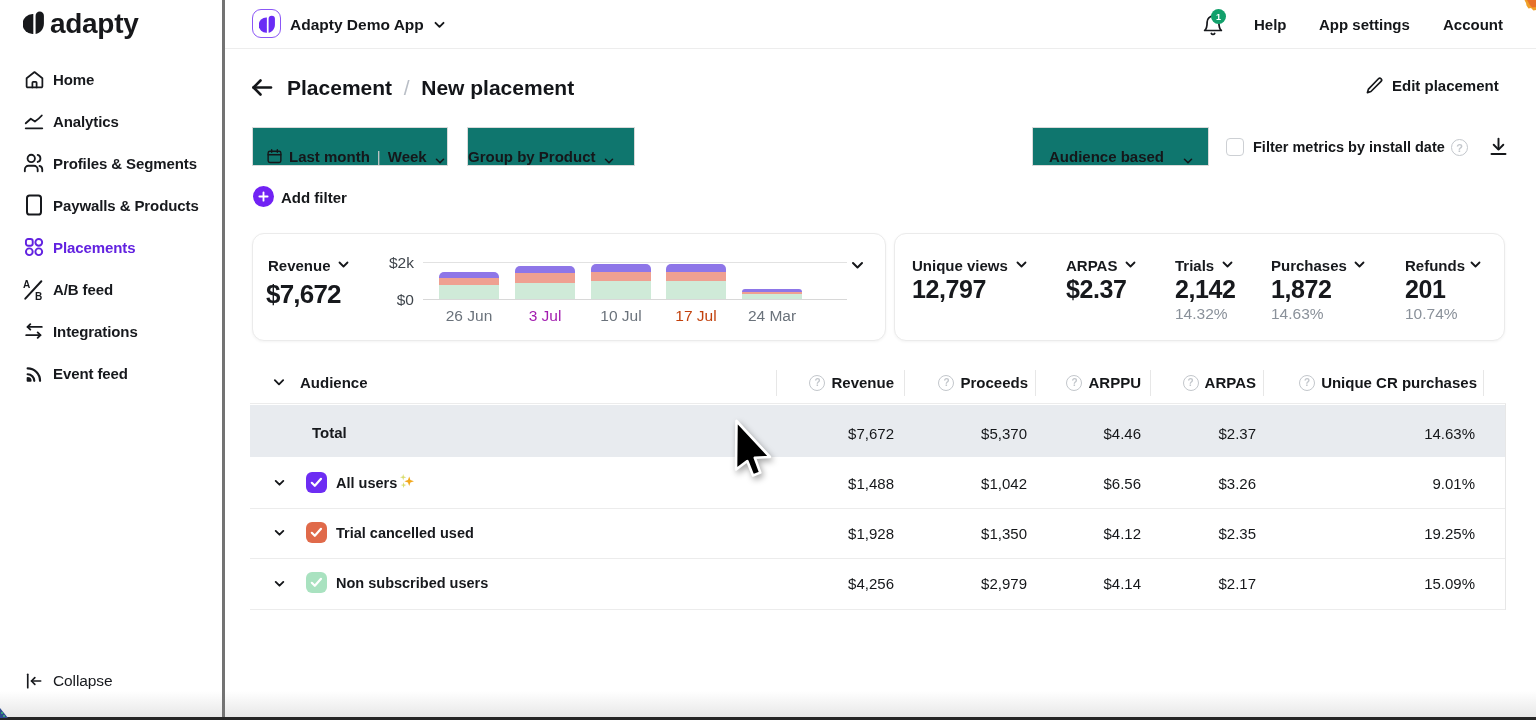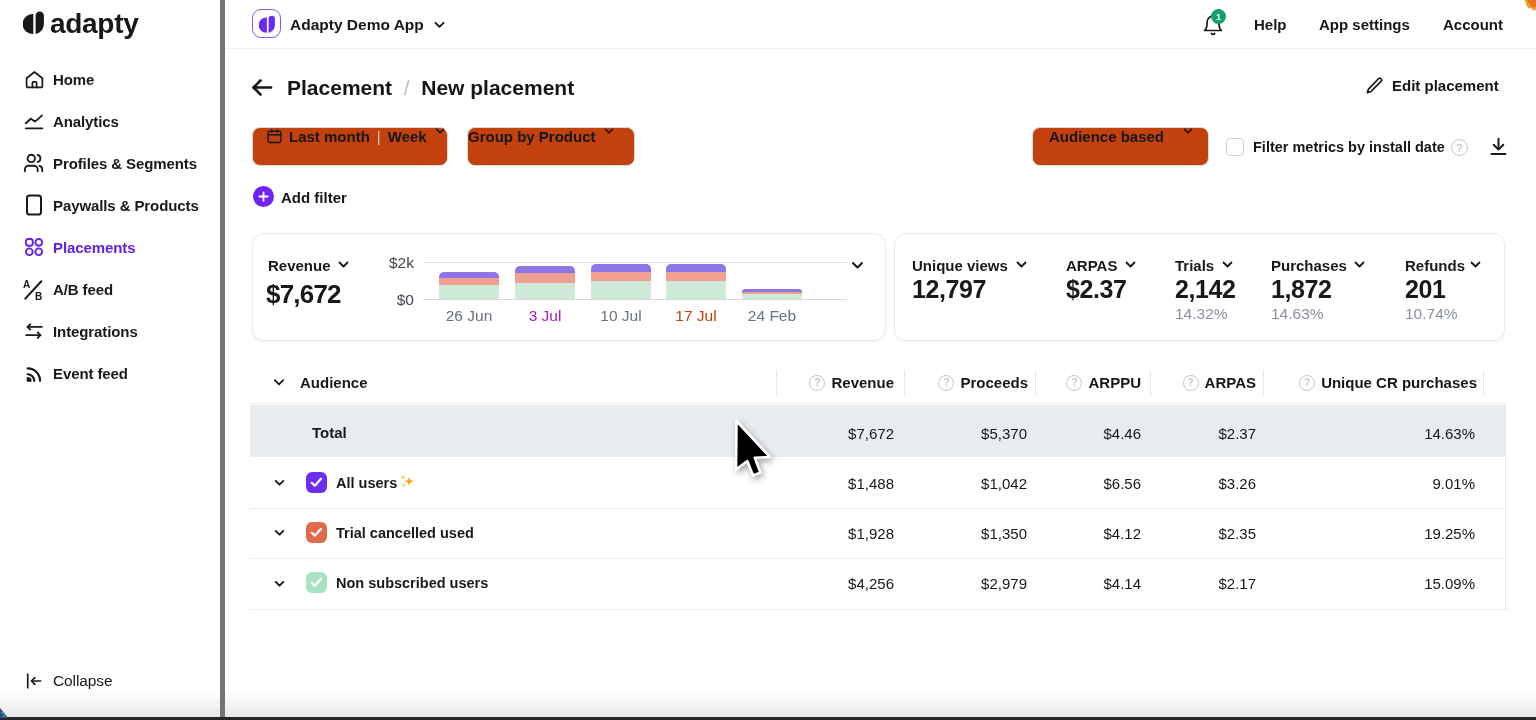--- a/index.html
+++ b/index.html
@@ -1,29 +1,29 @@
 <!DOCTYPE html>
 <html><head>
 <meta charset="utf-8">
 <style>
 *{margin:0;padding:0;box-sizing:border-box}
 html,body{width:1536px;height:720px;overflow:hidden;background:#fff;font-family:"Liberation Sans",sans-serif;-webkit-font-smoothing:antialiased}
 body{position:relative;color:#17191d}
 .abs{position:absolute}
 svg{display:block}
 
-#sidebar{position:absolute;left:0;top:0;width:225px;height:720px;background:#fff;border-right:5px solid #737373}
+#sidebar{position:absolute;left:0;top:0;width:225px;height:720px;background:#fff;border-right:3px solid #737373}
 .nav{position:absolute;left:0;width:225px;height:42px;display:flex;align-items:center}
 .nav .ic{position:absolute;left:23px;width:22px;height:22px;display:flex;align-items:center;justify-content:center}
 .nav .lb{position:absolute;left:53px;font-size:15px;font-weight:700;color:#17191d;letter-spacing:-.1px}
 
 #topbar{position:absolute;left:225px;top:0;width:1311px;height:49px;border-bottom:1px solid #ededed;background:#fff}
 .toplink{position:absolute;top:0;height:49px;display:flex;align-items:center;font-size:15px;font-weight:700;color:#15171a}
 
-.btn{position:absolute;background:#c2410c;border:1px solid #d9d9d9;border-radius:8px;display:flex;align-items:flex-start;font-size:15px;font-weight:700;color:#15171a;white-space:nowrap}
+.btn{position:absolute;background:#0f766e;border:1px solid #d9d9d9;border-radius:0;display:flex;align-items:flex-end;font-size:15px;font-weight:700;color:#15171a;white-space:nowrap}
 
 .tcell{position:absolute;font-size:15px;color:#15171a;text-align:right;width:110px}
 .thead{position:absolute;font-size:15px;font-weight:700;color:#15171a;display:flex;align-items:center;white-space:nowrap}
 .vsep{position:absolute;width:1px;height:26px;background:#e7e7e7;top:370px}
 .hline{position:absolute;height:1px;background:#ececec}
 .chk{position:absolute;width:21px;height:21px;border-radius:6px;display:flex;align-items:center;justify-content:center}
 .q{display:inline-flex;width:16px;height:16px;border:1.5px solid #c3c7cc;border-radius:50%;align-items:center;justify-content:center;font-size:10px;font-weight:700;color:#c3c7cc;margin-right:6px}
 </style>
 </head>
 <body>
@@ -231,21 +231,21 @@
 <div class="abs" style="left:666px;top:264px;width:60px;height:8px;background:#8e76e8;border-radius:5px 5px 0 0"></div>
 <div class="abs" style="left:666px;top:272px;width:60px;height:9px;background:#efa091"></div>
 <div class="abs" style="left:666px;top:281px;width:60px;height:18px;background:#cfead8"></div>
 <div class="abs" style="left:742px;top:289px;width:60px;height:3px;background:#8e76e8;border-radius:3px 3px 0 0"></div>
 <div class="abs" style="left:742px;top:292px;width:60px;height:2px;background:#efa091"></div>
 <div class="abs" style="left:742px;top:294px;width:60px;height:5px;background:#cfead8"></div>
 <div class="abs" style="left:439px;top:307px;width:60px;text-align:center;font-size:15.5px;color:#6a727b">26 Jun</div>
 <div class="abs" style="left:515px;top:307px;width:60px;text-align:center;font-size:15.5px;color:#a21caf">3 Jul</div>
 <div class="abs" style="left:591px;top:307px;width:60px;text-align:center;font-size:15.5px;color:#6a727b">10 Jul</div>
 <div class="abs" style="left:666px;top:307px;width:60px;text-align:center;font-size:15.5px;color:#c2410c">17 Jul</div>
-<div class="abs" style="left:742px;top:307px;width:60px;text-align:center;font-size:15.5px;color:#6a727b">24 Feb</div>
+<div class="abs" style="left:742px;top:307px;width:60px;text-align:center;font-size:15.5px;color:#6a727b">24 Mar</div>
 <svg class="abs" style="left:851px;top:261px" width="13" height="9" viewBox="0 0 13 9" fill="none">
     <path d="M2 2 L6.5 6.5 L11 2" stroke="#15171a" stroke-width="2" stroke-linecap="round" stroke-linejoin="round"></path>
   </svg>
 
 <div class="abs" style="left:912px;top:257px;font-size:15px;font-weight:700">Unique views</div>
 <svg class="abs" style="left:1016px;top:261px" width="11" height="8" viewBox="0 0 11 8" fill="none">
     <path d="M1.5 1.5 L5.5 5.5 L9.5 1.5" stroke="#15171a" stroke-width="1.8" stroke-linecap="round" stroke-linejoin="round"></path>
   </svg>
 <div class="abs" style="left:912px;top:275px;font-size:25px;font-weight:700;letter-spacing:-.4px">12,797</div>
 

